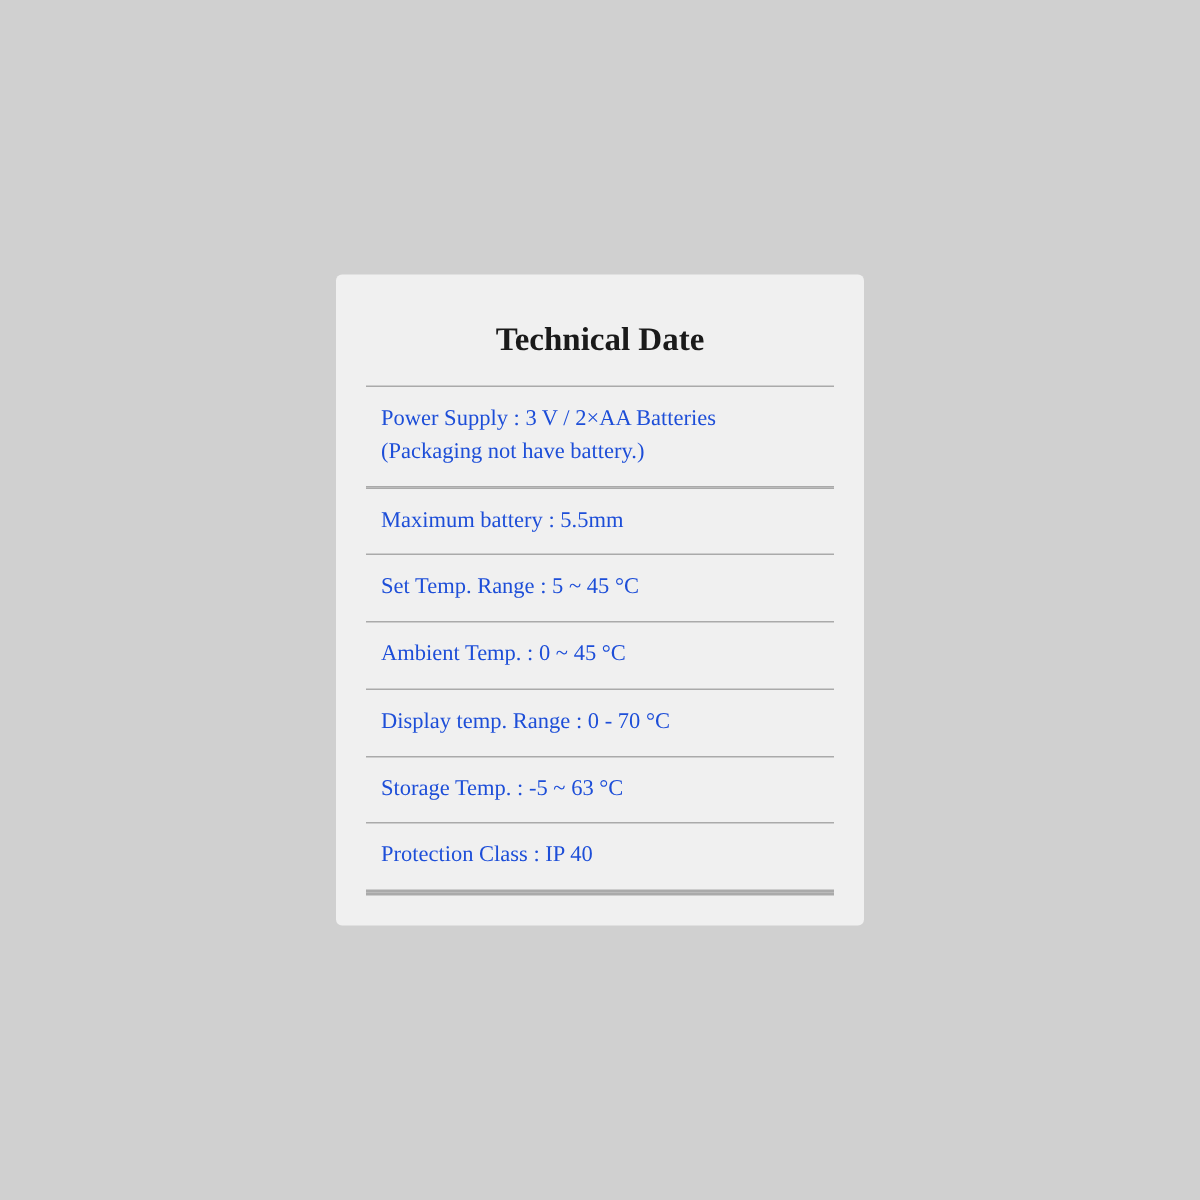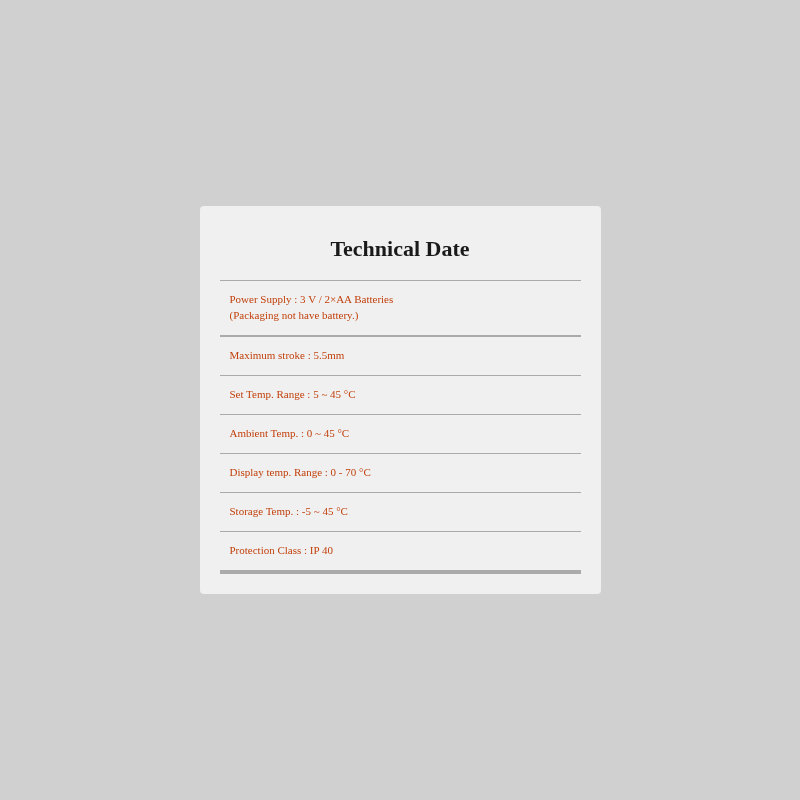--- a/index.html
+++ b/index.html
@@ -13,21 +13,21 @@
       height: 800px;
       background-color: #d0d0d0;
       display: flex;
       align-items: center;
       justify-content: center;
       font-family: 'Georgia', serif;
     }
 
     .card {
       background-color: #f0f0f0;
-      width: 401px;
+      width: 352px;
       padding: 30px 0 20px 0;
       border-radius: 4px;
     }
 
     .card-title {
       text-align: center;
       font-size: 22px;
       font-weight: bold;
       font-family: 'Georgia', serif;
       margin-bottom: 18px;
@@ -35,22 +35,22 @@
     }
 
     .divider {
       border: none;
       border-top: 1px solid #aaa;
       margin: 0 20px;
     }
 
     .row {
       padding: 11px 30px;
-      font-size: 11px;
-      color: #c2410c;
+      font-size: 15px;
+      color: #1d4ed8;
       font-family: 'Georgia', serif;
       line-height: 1.45;
     }
 
     .row-italic {
     }
   </style>
 </head>
 <body>
 
@@ -58,37 +58,37 @@
   <div class="card-title">Technical Date</div>
   <hr class="divider">
   <div id="rows-container">
       <div class="row">
         <div>Power Supply : 3 V / 2×AA Batteries</div>
         <div class="row-italic">(Packaging not have battery.)</div>
       </div>
       <hr class="divider">
       <hr class="divider">
       <div class="row">
-        <div>Maximum stroke : 5.5mm</div>
+        <div>Maximum battery : 5.5mm</div>
       </div>
       <hr class="divider">
       <div class="row">
         <div>Set Temp. Range : 5 ~ 45 °C</div>
       </div>
       <hr class="divider">
       <div class="row">
         <div>Ambient Temp. : 0 ~ 45 °C</div>
       </div>
       <hr class="divider">
       <div class="row">
         <div>Display temp. Range : 0 - 70 °C</div>
       </div>
       <hr class="divider">
       <div class="row">
-        <div>Storage Temp. : -5 ~ 45 °C</div>
+        <div>Storage Temp. : -5 ~ 63 °C</div>
       </div>
       <hr class="divider">
       <div class="row">
         <div>Protection Class : IP 40</div>
       </div>
       <hr class="divider">
       <hr class="divider">
       <hr class="divider">
       <hr class="divider">
     </div>

